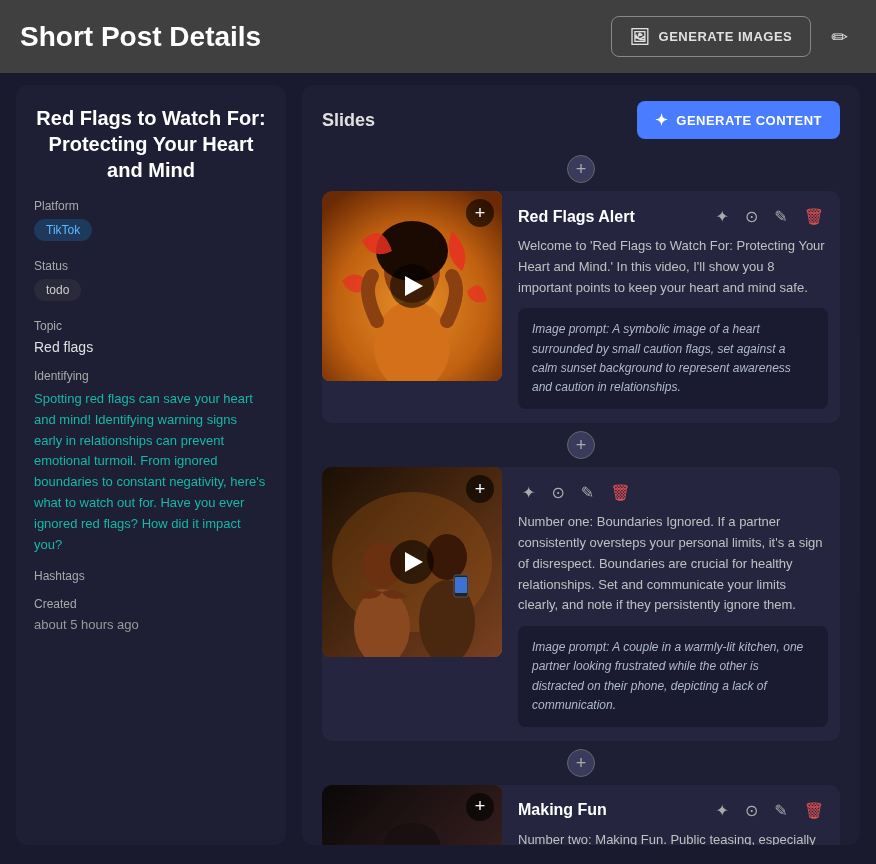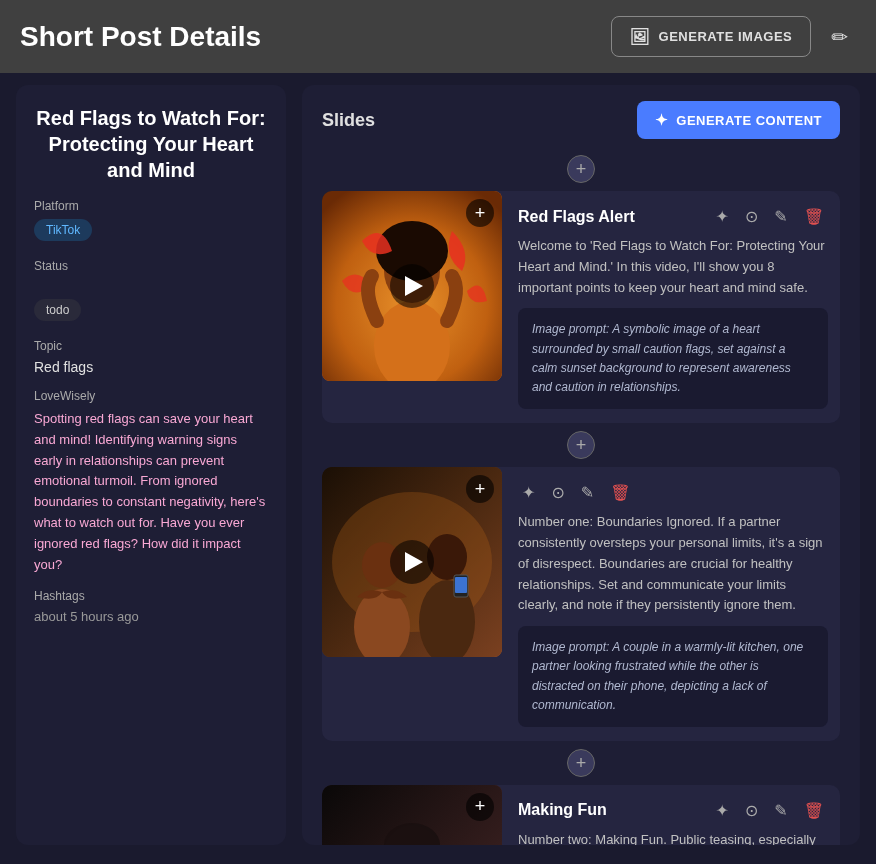--- a/index.html
+++ b/index.html
@@ -101,31 +101,30 @@
     }
 
     .tag-tiktok {
       background: #1d3a5c;
       color: #60b8ff;
     }
 
     .tag-todo {
       background: #2a2a3a;
       color: #ccc;
-      margin-top: 20px;
     }
 
     .sidebar-value {
       font-size: 14px;
       color: #e0e0e0;
     }
 
     .description-text {
       font-size: 13px;
-      color: #f9a8d4;
+      color: #14b8a6;
       line-height: 1.6;
       margin-top: 4px;
     }
 
     .hashtags-container {
       display: flex;
       flex-wrap: wrap;
       gap: 6px;
       margin-top: 6px;
     }
@@ -346,25 +345,26 @@
 
     <div class="sidebar-field-label">Platform</div>
     <span class="tag tag-tiktok">TikTok</span>
 
     <div class="sidebar-field-label">Status</div>
     <span class="tag tag-todo">todo</span>
 
     <div class="sidebar-field-label">Topic</div>
     <div class="sidebar-value">Red flags</div>
 
-    <div class="sidebar-field-label">LoveWisely</div>
+    <div class="sidebar-field-label">Identifying</div>
     <div class="description-text">Spotting red flags can save your heart and mind! Identifying warning signs early in relationships can prevent emotional turmoil. From ignored boundaries to constant negativity, here's what to watch out for. Have you ever ignored red flags? How did it impact you?</div>
 
     <div class="sidebar-field-label">Hashtags</div>
 
+    <div class="sidebar-field-label">Created</div>
     <div class="created-time">about 5 hours ago</div>
   </div>
 
   <div class="content-panel">
     <div class="content-panel-header">
       <span class="slides-title">Slides</span>
       <button class="btn-generate-content">
         <span style="font-size:15px;">✦</span>
         <span>GENERATE CONTENT</span>
       </button>

